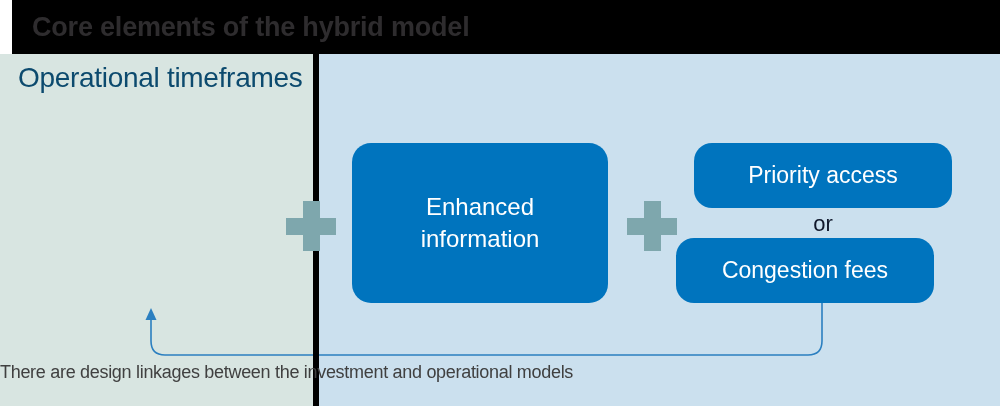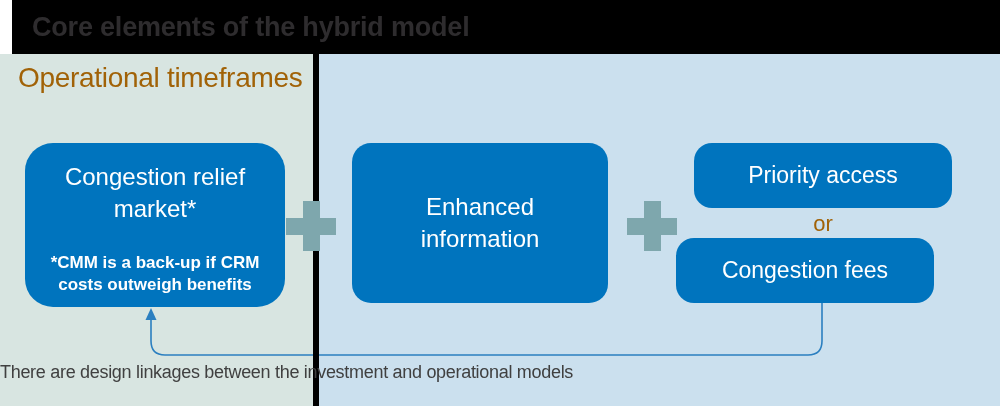--- a/index.html
+++ b/index.html
@@ -53,21 +53,21 @@
     left: 313px; top: 54px;
     width: 6px; height: 352px;
     background: #000000;
     z-index: 2;
   }
 
   .section-label {
     position: absolute;
     top: 62px;
     font-size: 28px;
-    color: #a16207;
+    color: #0c4a6e;
     z-index: 1;
     letter-spacing: -0.3px;
   }
   .label-left  { left: 18px; }
   .label-right { left: 338px; }
 
   
   .box {
     position: absolute;
     background: #0074be;
@@ -118,21 +118,21 @@
   }
   .box-priority { left: 694px; top: 143px; }
   .box-fees     { left: 676px; top: 238px; }
 
   .or-label {
     position: absolute;
     left: 694px; top: 210px;
     width: 258px; height: 28px;
     text-align: center;
     font-size: 22px;
-    color: #a16207;
+    color: #0f172a;
     z-index: 4;
     line-height: 28px;
   }
 
   
   .plus {
     position: absolute;
     width: 50px; height: 50px;
     z-index: 4;
   }
@@ -186,24 +186,20 @@
 
   <svg class="connector" viewBox="0 0 1000 406">
     <path d="M 822 303 L 822 341 Q 822 355 808 355 L 165 355 Q 151 355 151 341 L 151 318" fill="none" stroke="#2b7fc0" stroke-width="1.6"></path>
     <polygon points="151,308 145.5,320 156.5,320" fill="#2b7fc0"></polygon>
   </svg>
 
   <div class="divider"></div>
 
   <div class="section-label label-left">Operational timeframes</div>
 
-  <div class="box box-crm">
-    <div class="box-title">Congestion relief market*</div>
-    <div class="box-footnote">*CMM is a back-up if CRM costs outweigh benefits</div>
-  </div>
 
   <div class="plus plus-1">
     <div class="bar-h"></div>
     <div class="bar-v"></div>
   </div>
 
   <div class="box box-enhanced">
     <div class="box-title">Enhanced information</div>
   </div>
 

